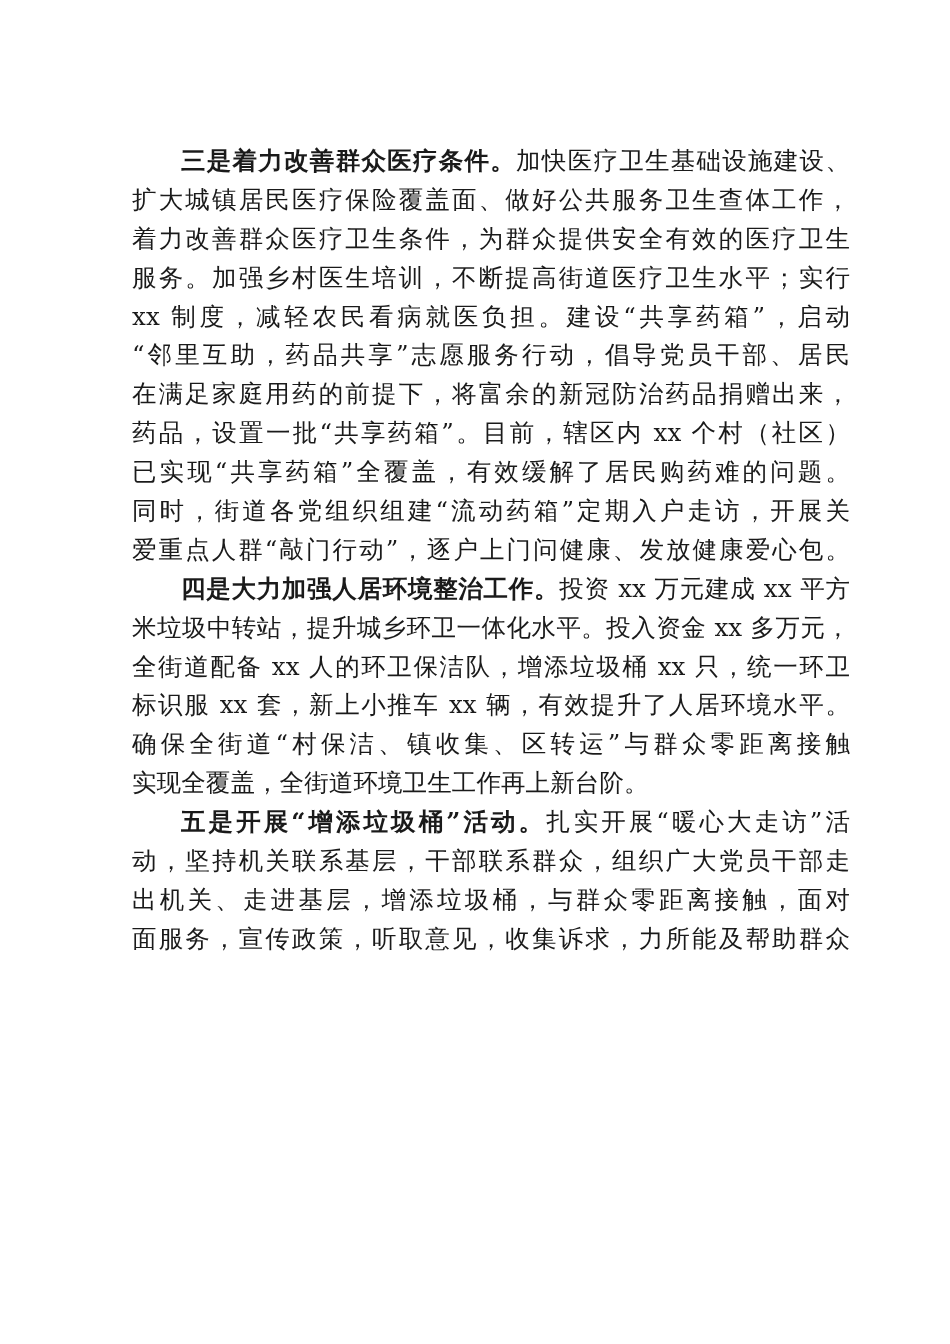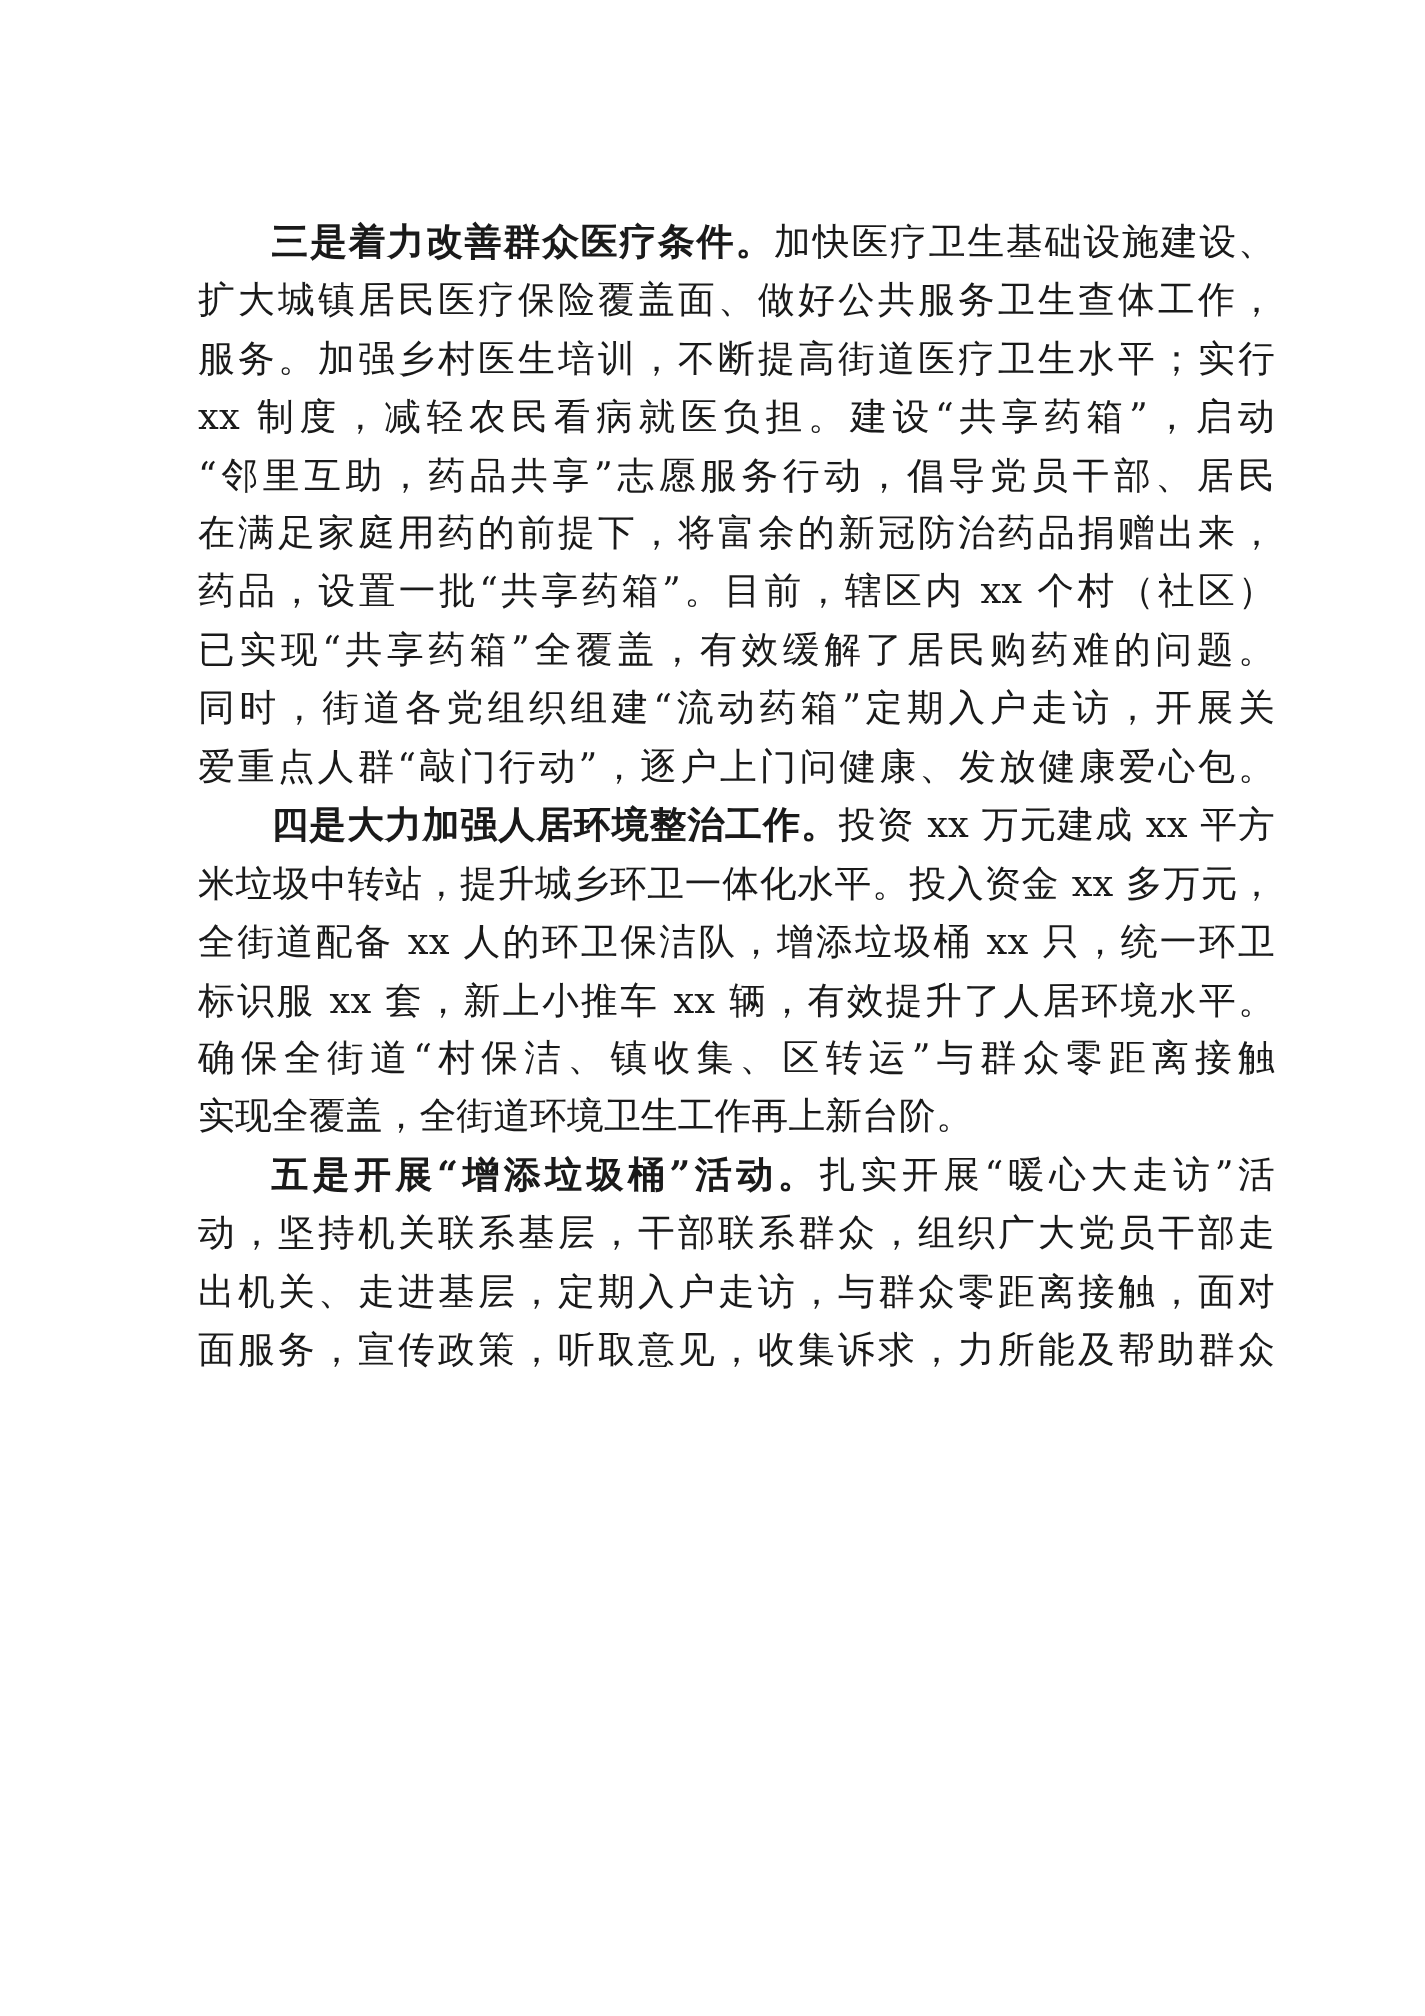--- a/index.html
+++ b/index.html
@@ -33,35 +33,36 @@
   .lead { font-weight: bold; }
 </style>
 </head>
 <body>
 
 <div class="page">
   <div class="text-body">
 
     <div class="line indent"><span class="lead">三是着力改善群众医疗条件。</span><span>加快医疗卫生基础设施建设、</span></div>
     <div class="line">扩大城镇居民医疗保险覆盖面、做好公共服务卫生查体工作，</div>
+    <div class="line">着力改善群众医疗卫生条件，为群众提供安全有效的医疗卫生</div>
     <div class="line">服务。加强乡村医生培训，不断提高街道医疗卫生水平；实行</div>
     <div class="line">xx 制度，减轻农民看病就医负担。建设“共享药箱”，启动</div>
     <div class="line">“邻里互助，药品共享”志愿服务行动，倡导党员干部、居民</div>
     <div class="line">在满足家庭用药的前提下，将富余的新冠防治药品捐赠出来，</div>
     <div class="line">药品，设置一批“共享药箱”。目前，辖区内 xx 个村（社区）</div>
     <div class="line">已实现“共享药箱”全覆盖，有效缓解了居民购药难的问题。</div>
     <div class="line">同时，街道各党组织组建“流动药箱”定期入户走访，开展关</div>
     <div class="line">爱重点人群“敲门行动”，逐户上门问健康、发放健康爱心包。</div>
 
     <div class="line indent"><span class="lead">四是大力加强人居环境整治工作。</span><span>投资 xx 万元建成 xx 平方</span></div>
     <div class="line">米垃圾中转站，提升城乡环卫一体化水平。投入资金 xx 多万元，</div>
     <div class="line">全街道配备 xx 人的环卫保洁队，增添垃圾桶 xx 只，统一环卫</div>
     <div class="line">标识服 xx 套，新上小推车 xx 辆，有效提升了人居环境水平。</div>
     <div class="line">确保全街道“村保洁、镇收集、区转运”与群众零距离接触</div>
     <div class="line last">实现全覆盖，全街道环境卫生工作再上新台阶。</div>
 
     <div class="line indent"><span class="lead">五是开展“增添垃圾桶”活动。</span><span>扎实开展“暖心大走访”活</span></div>
     <div class="line">动，坚持机关联系基层，干部联系群众，组织广大党员干部走</div>
-    <div class="line">出机关、走进基层，定期入户走访，与群众零距离接触，面对</div>
+    <div class="line">出机关、走进基层，增添垃圾桶，与群众零距离接触，面对</div>
     <div class="line">面服务，宣传政策，听取意见，收集诉求，力所能及帮助群众</div>
 
   </div>
 </div>
 
 </body></html>

